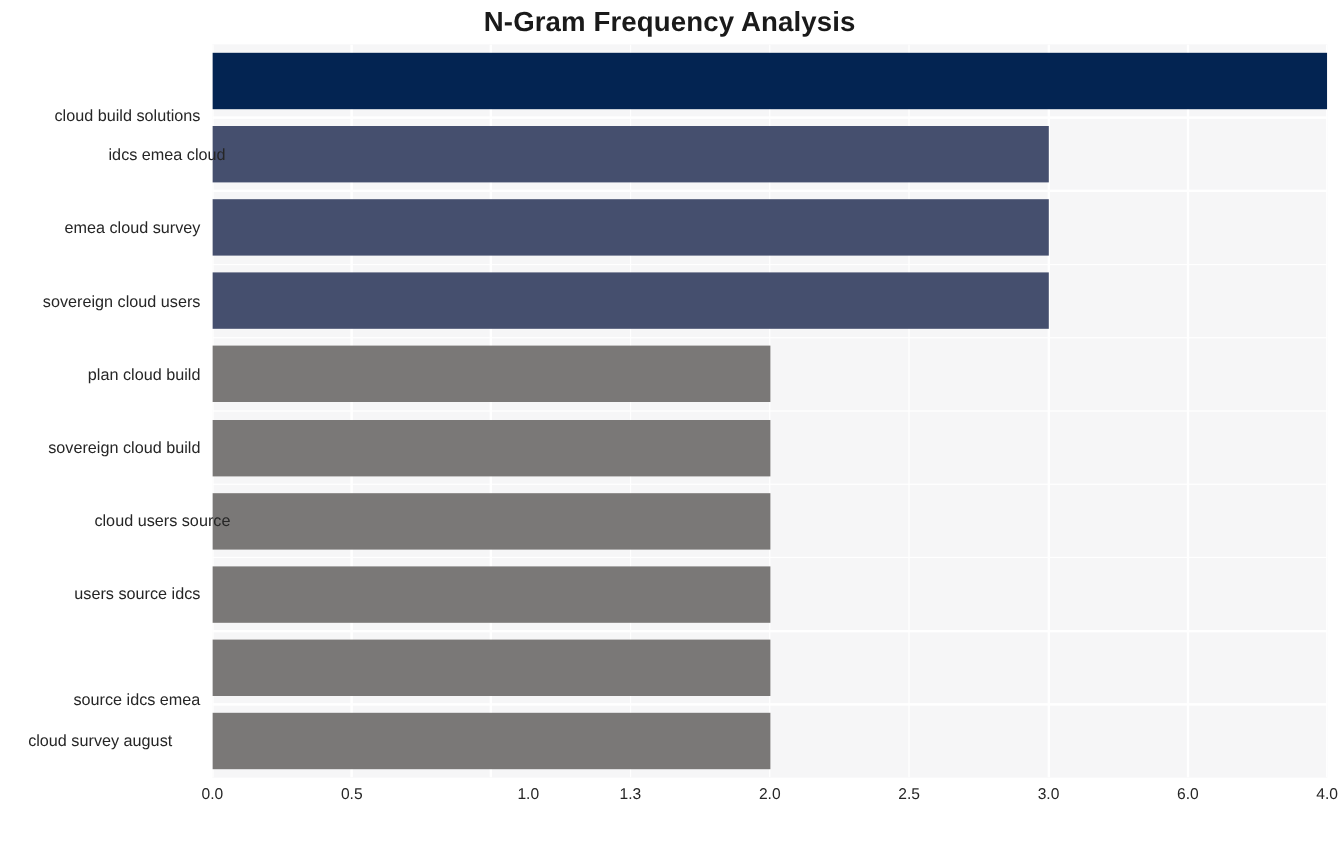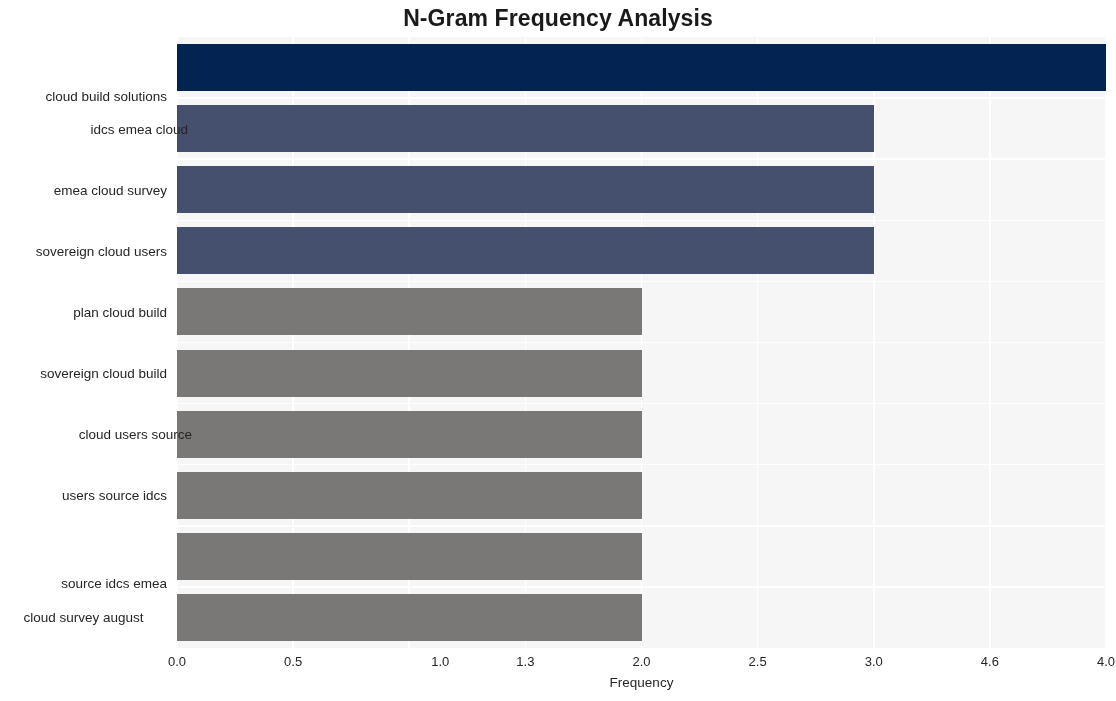--- a/index.html
+++ b/index.html
@@ -163,19 +163,18 @@
       <div class="ytick-item" style="top: 617.45px; color: rgb(38, 38, 38); text-align: center;">cloud survey august</div>
     </div>
   <div id="xtick-layer">
       <div class="xtick-item" style="left: 177px; color: rgb(38, 38, 38); text-align: center;">0.0</div>
       <div class="xtick-item" style="left: 293.125px; color: rgb(38, 38, 38);">0.5</div>
       <div class="xtick-item" style="left: 409.25px; color: rgb(38, 38, 38); text-align: right;">1.0</div>
       <div class="xtick-item" style="left: 525.375px; color: rgb(38, 38, 38);">1.3</div>
       <div class="xtick-item" style="left: 641.5px; color: rgb(38, 38, 38);">2.0</div>
       <div class="xtick-item" style="left: 757.625px; color: rgb(38, 38, 38);">2.5</div>
       <div class="xtick-item" style="left: 873.75px; color: rgb(38, 38, 38);">3.0</div>
-      <div class="xtick-item" style="left: 989.875px; color: rgb(38, 38, 38);">4.6</div>
+      <div class="xtick-item" style="left: 989.875px; color: rgb(38, 38, 38);">6.0</div>
       <div class="xtick-item" style="left: 1106px; color: rgb(38, 38, 38);">4.0</div>
     </div>
 
-  <div id="xlabel">Frequency</div>
 
 </div>
 
 </body></html>

